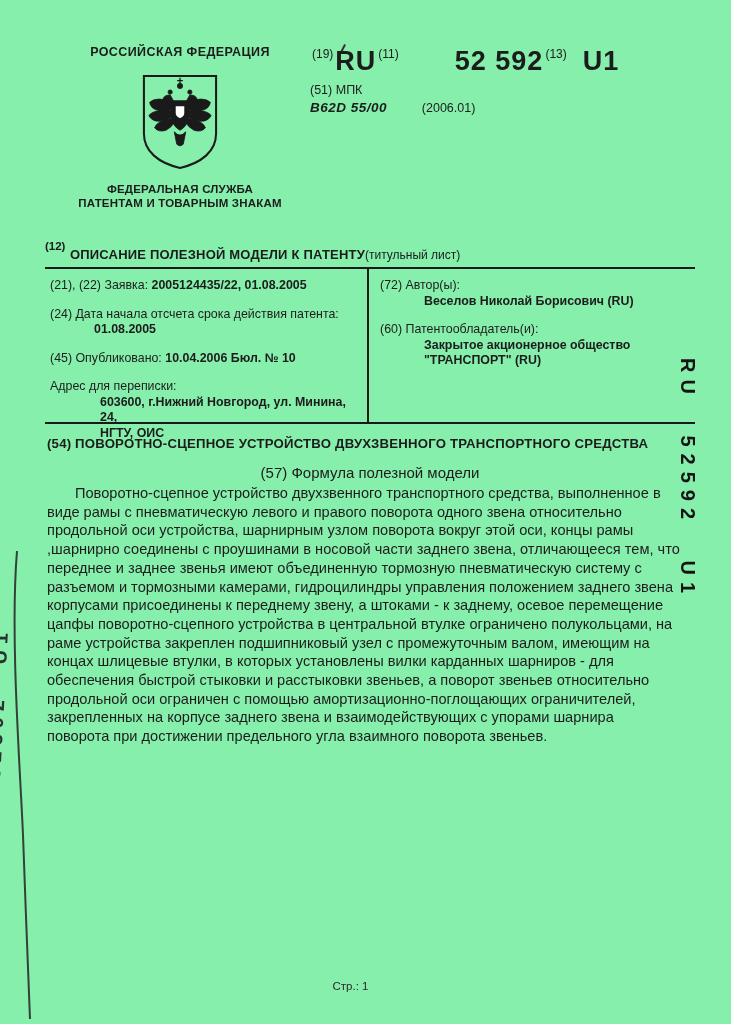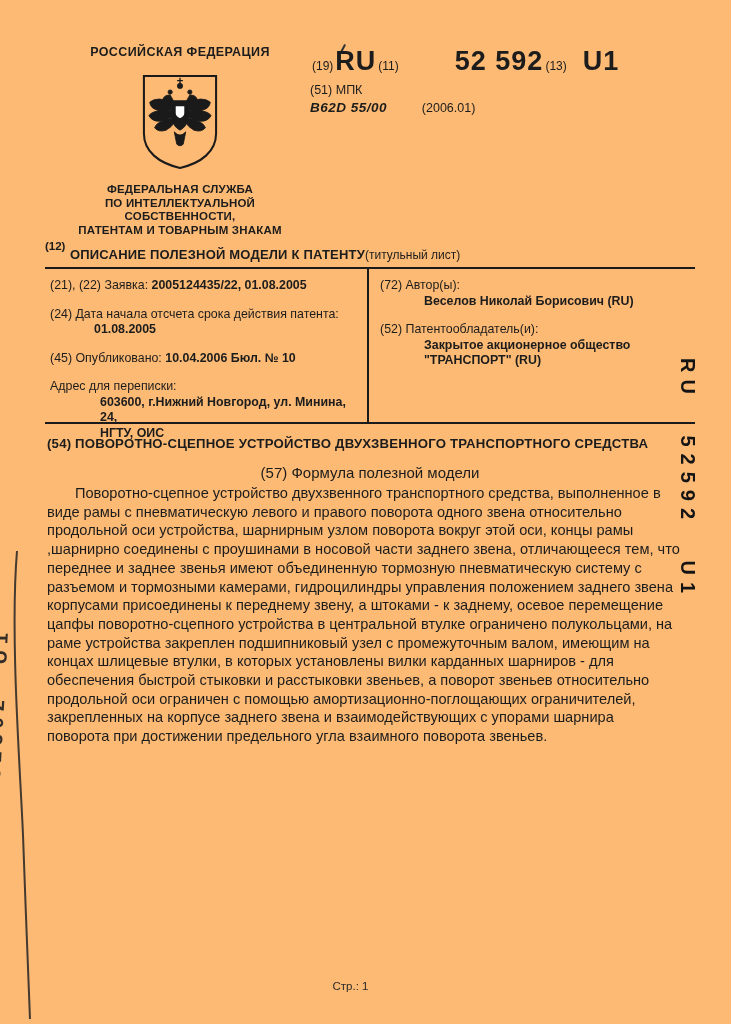--- a/index.html
+++ b/index.html
@@ -1,28 +1,28 @@
 <!DOCTYPE html>
 <html><head>
 <meta charset="utf-8">
 <style>
   html,body{margin:0;padding:0;background:#888;}
   .page{
     position:relative; width:731px; height:1024px; margin:0 auto;
-    background:#fdba74; overflow:hidden;
+    background:#86efac; overflow:hidden;
     font-family:"Liberation Sans","DejaVu Sans",sans-serif;
     color:#1c1c1c;
   }
   
   .hdr-left{position:absolute; left:70px; top:45px; width:220px; text-align:center;}
   .country{font-size:12.5px; font-weight:bold; letter-spacing:.4px;}
   .emblem{margin:12px auto 0; width:82px; height:102px; display:block;}
   .authority{margin-top:10px; font-size:11.5px; font-weight:bold; line-height:13.5px; letter-spacing:.2px;}
   .hdr-right{position:absolute; left:310px; top:48px; width:390px;}
-  .codeline{display:flex; align-items:flex-end; white-space:pre;}
+  .codeline{display:flex; align-items:flex-start; white-space:pre;}
   .sup{font-size:12px; position:relative; top:-1px; padding:0 2px;}
   .bigcode{font-size:27px; font-weight:bold; letter-spacing:1px; line-height:26px;}
   .num-gap{width:54px;}
   .small-gap{width:14px;}
   .ipc-label{margin-top:9px; font-size:12.5px;}
   .ipc-line{margin-top:3px; font-size:13.5px;}
   .ipc-class{font-weight:bold; font-style:italic; letter-spacing:.5px;}
   .ipc-ver{margin-left:31px; font-size:12.5px;}
   .scan-tick{position:absolute; left:342px; top:44px; width:2px; height:9px; background:#333; transform:rotate(28deg);}
   
@@ -86,21 +86,20 @@
         <path d="M42,55 Q22,58 19,67 Q24,73 33,70 Q40,66 43,61 Z"></path>
         <path d="M59,36 Q78,28 87,36 Q86,44 76,46 Q66,47 58,44 Z"></path>
         <path d="M59,46 Q82,44 88,52 Q84,60 74,59 Q64,57 58,53 Z"></path>
         <path d="M58,55 Q78,58 81,67 Q76,73 67,70 Q60,66 57,61 Z"></path>
         <path d="M43,72 Q50,80 57,72 L54,87 Q50,91 46,87 Z"></path>
         <path d="M44,40 h12 v9 q0,5 -6,7 q-6,-2 -6,-7 z" fill="#fff" stroke-width="1.5"></path>
       </g>
     </svg>
     <div class="authority">
       <div>ФЕДЕРАЛЬНАЯ СЛУЖБА</div>
-      <div>ПО ИНТЕЛЛЕКТУАЛЬНОЙ СОБСТВЕННОСТИ,</div>
       <div>ПАТЕНТАМ И ТОВАРНЫМ ЗНАКАМ</div>
     </div>
   </div>
 
   <div class="scan-tick"></div>
 
   <div class="hdr-right">
     <div class="codeline">
       <span class="sup">(19)</span>
       <span class="bigcode">RU</span>
@@ -148,21 +147,21 @@
       <div class="val ind2">НГТУ, ОИС</div>
     </div>
   </div>
 
   <div class="biblio bcol-right">
     <div class="brow">
       <div class="lbl">(72) Автор(ы):</div>
       <div class="val ind">Веселов Николай Борисович (RU)</div>
     </div>
     <div class="brow">
-      <div class="lbl">(52) Патентообладатель(и):</div>
+      <div class="lbl">(60) Патентообладатель(и):</div>
       <div class="val ind">Закрытое акционерное общество</div>
       <div class="val ind">"ТРАНСПОРТ" (RU)</div>
     </div>
   </div>
 
   <div class="inv-title">(54) ПОВОРОТНО-СЦЕПНОЕ УСТРОЙСТВО ДВУХЗВЕННОГО ТРАНСПОРТНОГО СРЕДСТВА</div>
   <div class="claims-heading">(57) Формула полезной модели</div>
   <div class="claims">
     <div class="cl indent">Поворотно-сцепное устройство двухзвенного транспортного средства, выполненное в</div>
     <div class="cl">виде рамы с пневматическую левого и правого поворота одного звена относительно</div>

